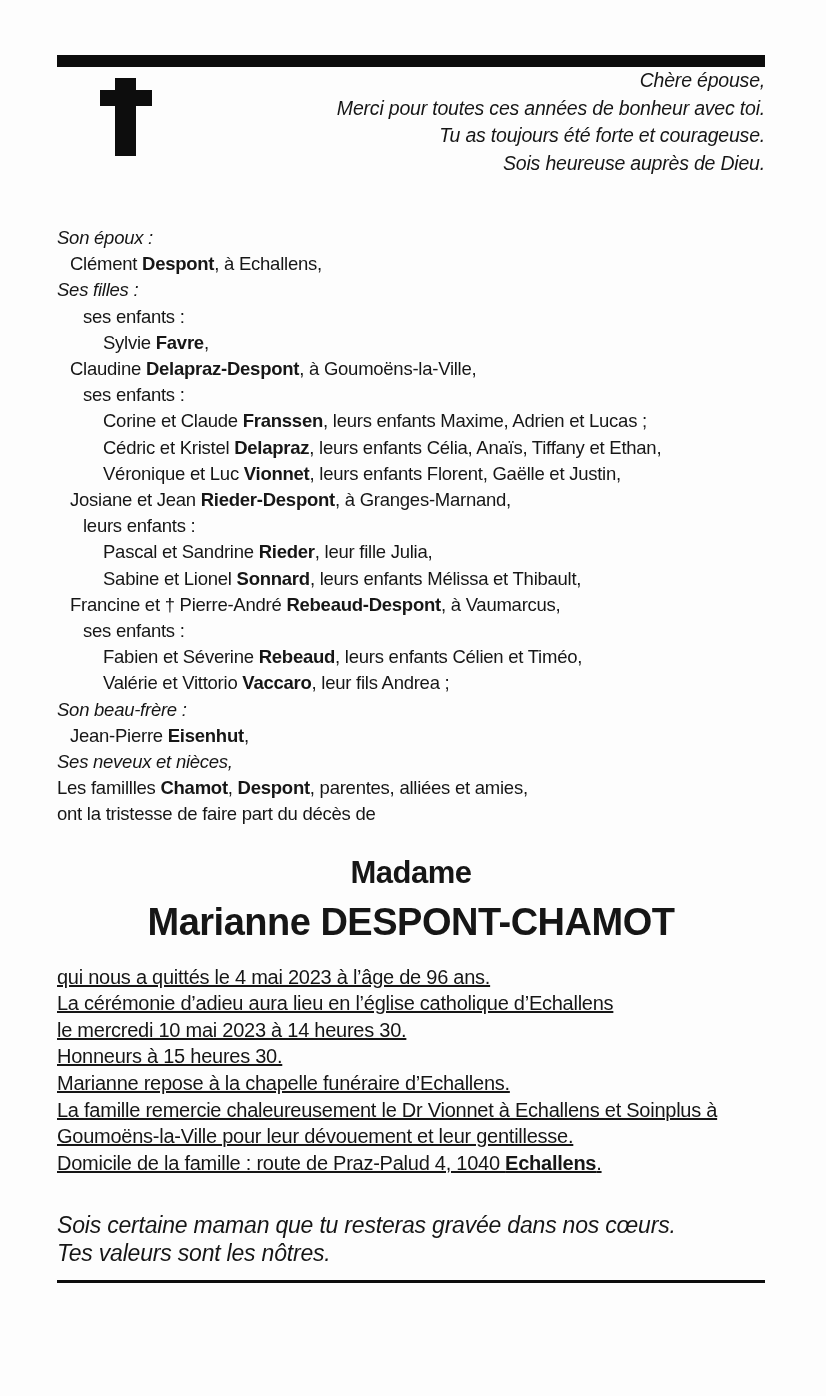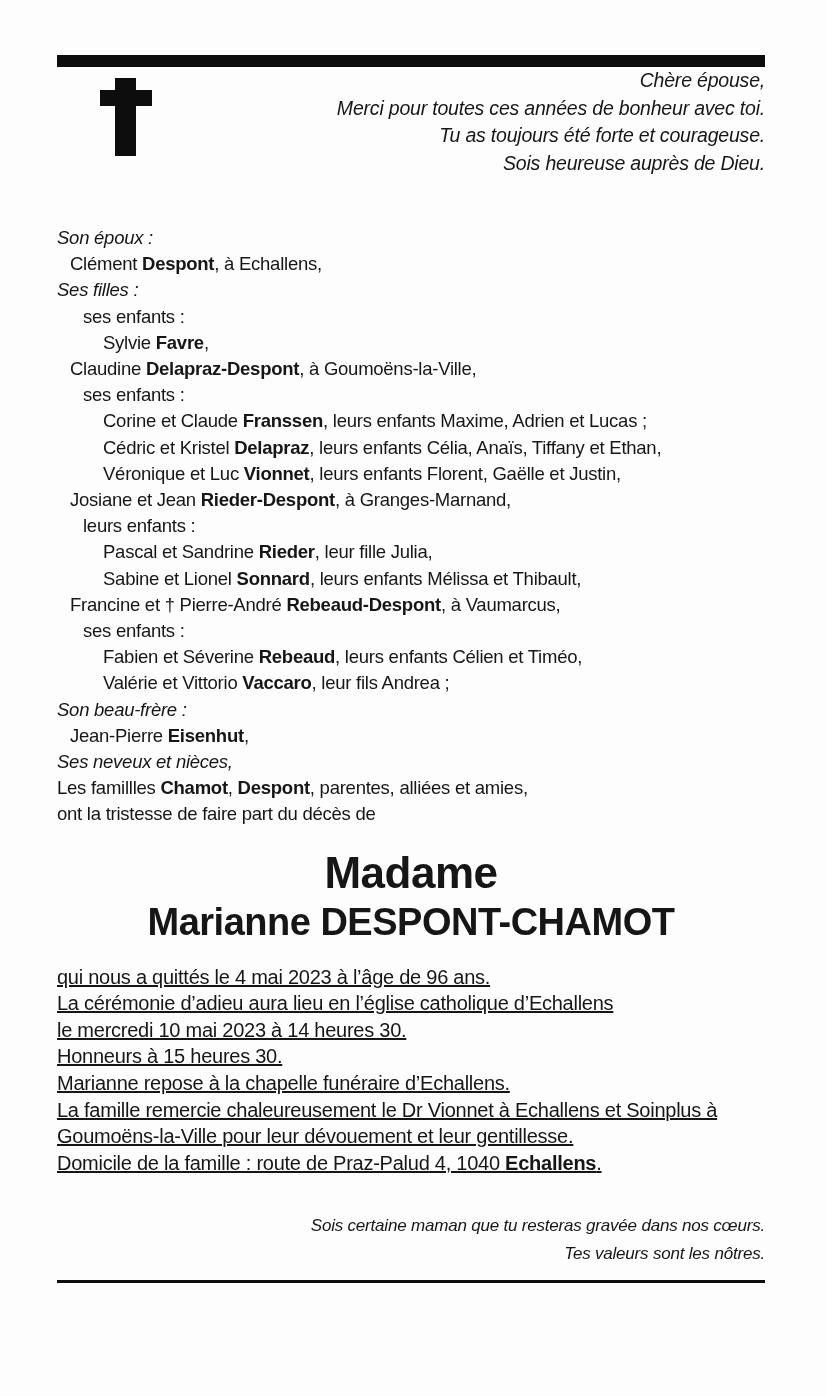--- a/index.html
+++ b/index.html
@@ -49,41 +49,41 @@
   .ind1 { padding-left: 13px; }
   .ind2 { padding-left: 26px; }
   .ind3 { padding-left: 46px; }
   .bold, b { font-weight: bold; margin-top: 21px; }
   .headline {
     margin-top: 22px;
     text-align: center;
     font-weight: bold;
   }
   .headline .title-line {
-    font-size: 44px;
+    font-size: 31px;
     line-height: 46px;
     letter-spacing: -0.5px;
   }
   .headline .name-line {
     font-size: 38px;
     line-height: 52px;
     letter-spacing: -0.5px;
   }
   .details {
     margin-top: 16px;
     font-size: 20px;
     line-height: 26.6px;
     letter-spacing: -0.25px;
     text-decoration: underline;
   }
   .closing {
     margin-top: 36px;
-    text-align: right;
+    text-align: left;
     font-style: italic;
-    font-size: 17px;
+    font-size: 23px;
     line-height: 27.5px;
     letter-spacing: -0.2px;
   }
   .bottom-rule {
     margin-top: 13px;
     height: 3px;
     background: #0d0d0d;
   }
 </style>
 </head>

